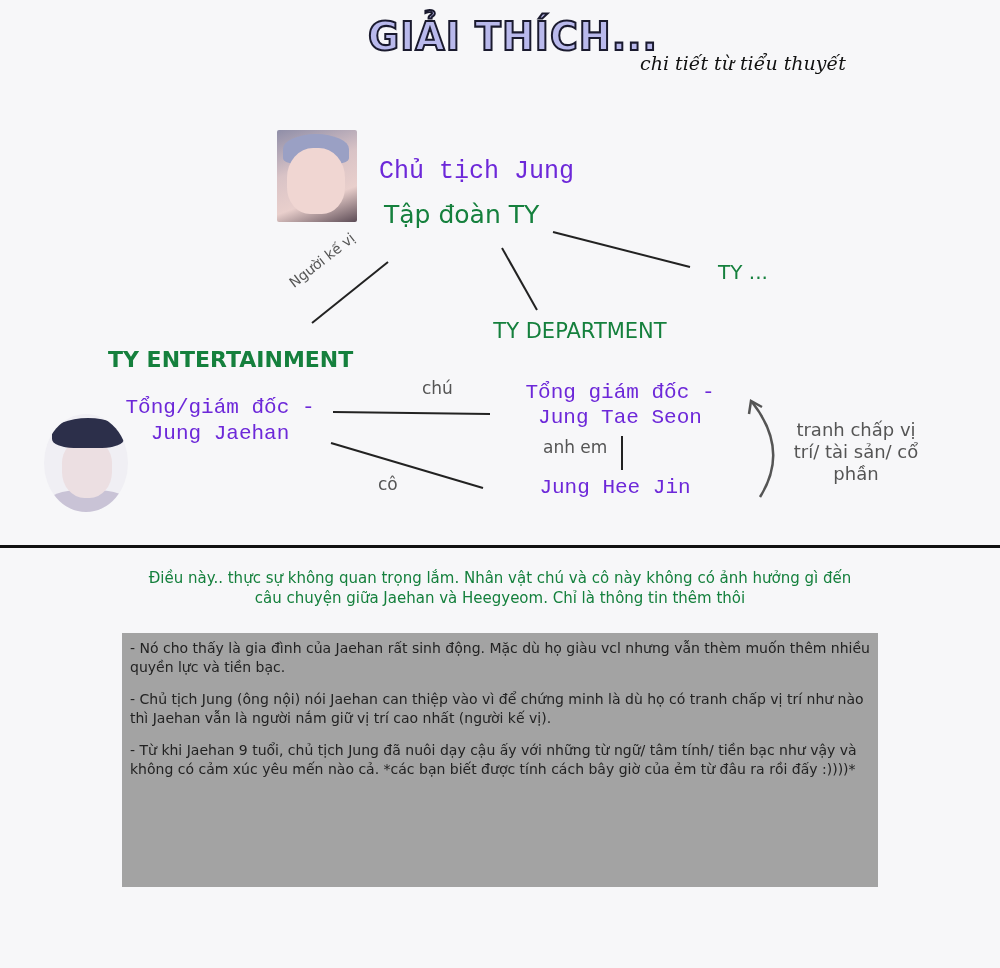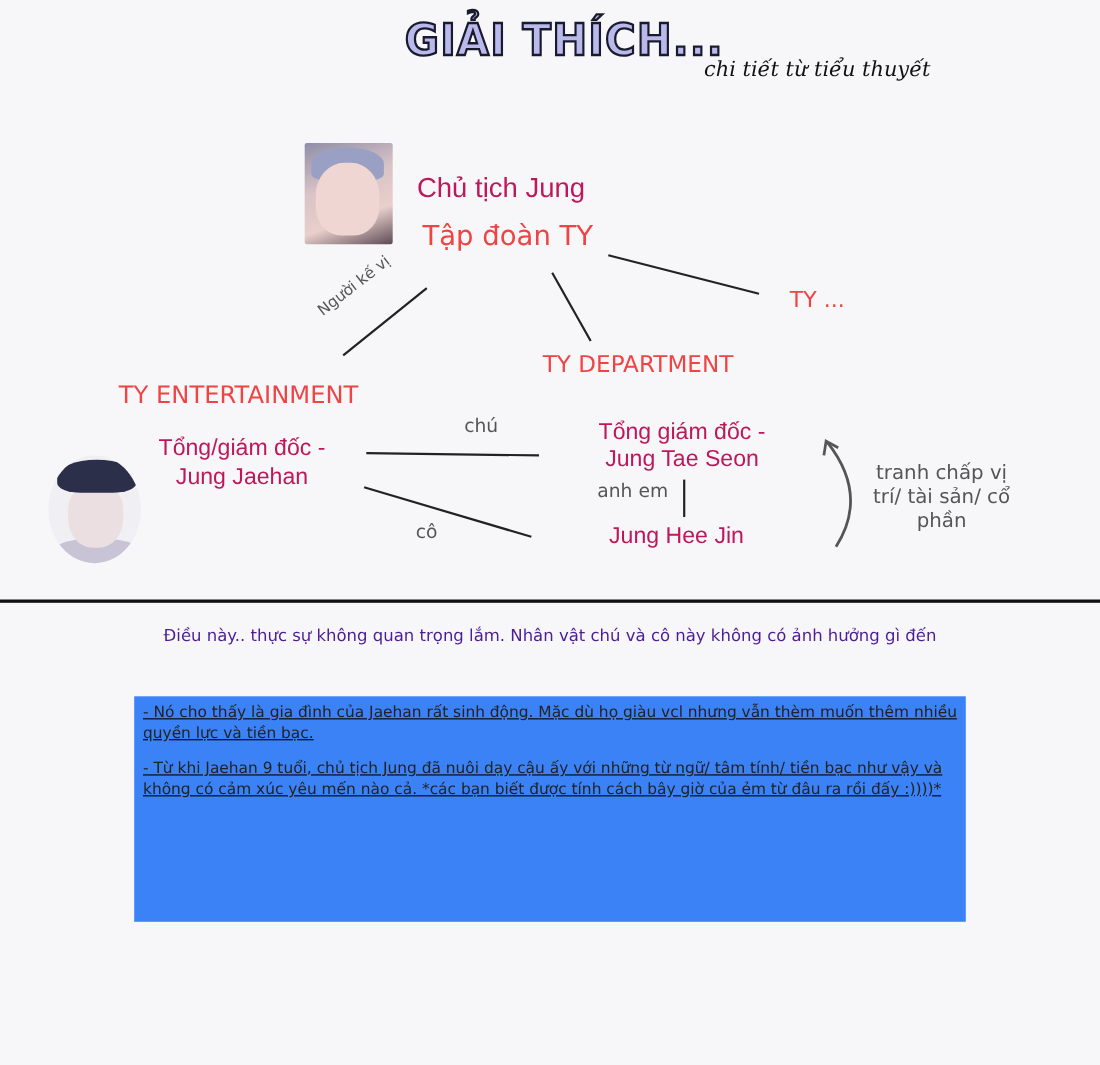--- a/index.html
+++ b/index.html
@@ -7,28 +7,28 @@
   .abs { position:absolute; }
   .title-main { left:368px; top:14px; font-family:"DejaVu Sans", sans-serif; font-weight:bold; font-size:38px; color:#b9b9ec; -webkit-text-stroke:2px #1a1a2e; letter-spacing:1px; transform:scaleY(1.05); }
   .title-sub { left:640px; top:16px; font-family:"DejaVu Serif", serif; font-style:italic; font-size:19px; color:#111;margin-top:36px; }
   .avatar-sq { left:277px; top:130px; width:80px; height:92px; background:linear-gradient(160deg,#8f8ea8 0%,#d9c3c6 40%,#e9cfcc 70%,#5c4b55 100%); border-radius:2px; overflow:hidden; }
   .avatar-sq .face { position:absolute; left:10px; top:18px; width:58px; height:66px; background:#f0d6d2; border-radius:45% 45% 40% 40%; }
   .avatar-sq .hair { position:absolute; left:6px; top:4px; width:66px; height:30px; background:#9aa0c4; border-radius:50% 50% 20% 20%; }
   .avatar-round { left:44px; top:414px; width:84px; height:98px; border-radius:50%; background:#f0eff4; overflow:hidden; }
   .avatar-round .hair { position:absolute; left:8px; top:4px; width:72px; height:42px; background:#2c2f4a; border-radius:50% 50% 30% 30%; }
   .avatar-round .face { position:absolute; left:18px; top:26px; width:50px; height:58px; background:#ecdfe2; border-radius:40% 40% 45% 45%; }
   .avatar-round .body { position:absolute; left:4px; top:76px; width:80px; height:30px; background:#c9c3d6; border-radius:40% 40% 0 0; }
-  .txt-black { color:#be185d; font-family:Liberation Sans, sans-serif; }
-  .txt-blue { color:#ef4444; font-family:"DejaVu Sans", sans-serif; }
+  .txt-black { color:#6d28d9; font-family:Liberation Mono, monospace; }
+  .txt-blue { color:#15803d; font-family:"DejaVu Sans", sans-serif; }
   .txt-gray { color:#555; font-family:"DejaVu Sans", sans-serif; }
   .center { text-align:center; }
   svg.lines { position:absolute; left:0; top:0; }
   .divider { left:0; top:545px; width:1000px; height:3px; background:#111; }
-  .note { left:100px; top:568px; width:800px; text-align:center; font-size:15px; color:#4c1d95; line-height:20px; font-family:"DejaVu Sans", sans-serif; }
-  .box { left:122px; top:633px; width:756px; height:205px; background:#3b82f6; box-sizing:border-box; padding:6px 8px;text-decoration:underline; }
+  .note { left:100px; top:568px; width:800px; text-align:center; font-size:15px; color:#15803d; line-height:20px; font-family:"DejaVu Sans", sans-serif; }
+  .box { left:122px; top:633px; width:756px; height:254px; background:#a3a3a3; box-sizing:border-box; padding:6px 8px; }
   .box p { margin:0 0 13px 0; font-size:14px; line-height:19px; color:#222; font-family:"DejaVu Sans", sans-serif; }
 </style>
 </head>
 <body>
 
 <div class="abs title-main">GIẢI THÍCH...</div>
 <div class="abs title-sub">chi tiết từ tiểu thuyết</div>
 
 <svg class="lines" width="1000" height="545">
   <line x1="553" y1="232" x2="690" y2="267" stroke="#222" stroke-width="2"></line>
@@ -45,21 +45,21 @@
   <div class="hair"></div>
   <div class="face"></div>
 </div>
 <div class="abs txt-black" style="left:379px; top:157px; font-size:25px;">Chủ tịch Jung</div>
 <div class="abs txt-blue" style="left:384px; top:200px; font-size:25px;">Tập đoàn TY</div>
 
 <div class="abs txt-blue" style="left:718px; top:260px; font-size:20px;">TY ...</div>
 <div class="abs txt-blue center" style="left:480px; top:318px; width:200px; font-size:21px; line-height:26px;">
   <div>TY DEPARTMENT</div>
 </div>
-<div class="abs txt-blue" style="left:108px; top:347px; font-size:22px;">TY ENTERTAINMENT</div>
+<div class="abs txt-blue" style="left:108px; top:347px; font-size:22px;font-weight:bold;">TY ENTERTAINMENT</div>
 
 <div class="abs txt-gray" style="left:286px; top:278px; font-size:14px; transform:rotate(-38deg); transform-origin:left top; white-space:nowrap;">Người kế vị</div>
 <div class="abs txt-gray" style="left:422px; top:378px; font-size:17px;">chú</div>
 <div class="abs txt-gray" style="left:378px; top:474px; font-size:17px;">cô</div>
 <div class="abs txt-gray" style="left:543px; top:437px; font-size:17px;">anh em</div>
 
 <div class="abs avatar-round">
   <div class="body"></div>
   <div class="face"></div>
   <div class="hair" style="height:30px;"></div>
@@ -79,18 +79,20 @@
 <div class="abs txt-gray center" style="left:776px; top:419px; width:160px; font-size:18px; line-height:22px;">
   <div>tranh chấp vị</div>
   <div>trí/ tài sản/ cổ</div>
   <div>phần</div>
 </div>
 
 <div class="abs divider"></div>
 
 <div class="abs note">
   <div>Điều này.. thực sự không quan trọng lắm. Nhân vật chú và cô này không có ảnh hưởng gì đến</div>
+  <div>câu chuyện giữa Jaehan và Heegyeom. Chỉ là thông tin thêm thôi</div>
 </div>
 
 <div class="abs box">
   <p>- Nó cho thấy là gia đình của Jaehan rất sinh động. Mặc dù họ giàu vcl nhưng vẫn thèm muốn thêm nhiều quyền lực và tiền bạc.</p>
+  <p>- Chủ tịch Jung (ông nội) nói Jaehan can thiệp vào vì để chứng minh là dù họ có tranh chấp vị trí như nào thì Jaehan vẫn là người nắm giữ vị trí cao nhất (người kế vị).</p>
   <p>- Từ khi Jaehan 9 tuổi, chủ tịch Jung đã nuôi dạy cậu ấy với những từ ngữ/ tâm tính/ tiền bạc như vậy và không có cảm xúc yêu mến nào cả. *các bạn biết được tính cách bây giờ của ẻm từ đâu ra rồi đấy :))))*</p>
 </div>
 
 </body></html>

